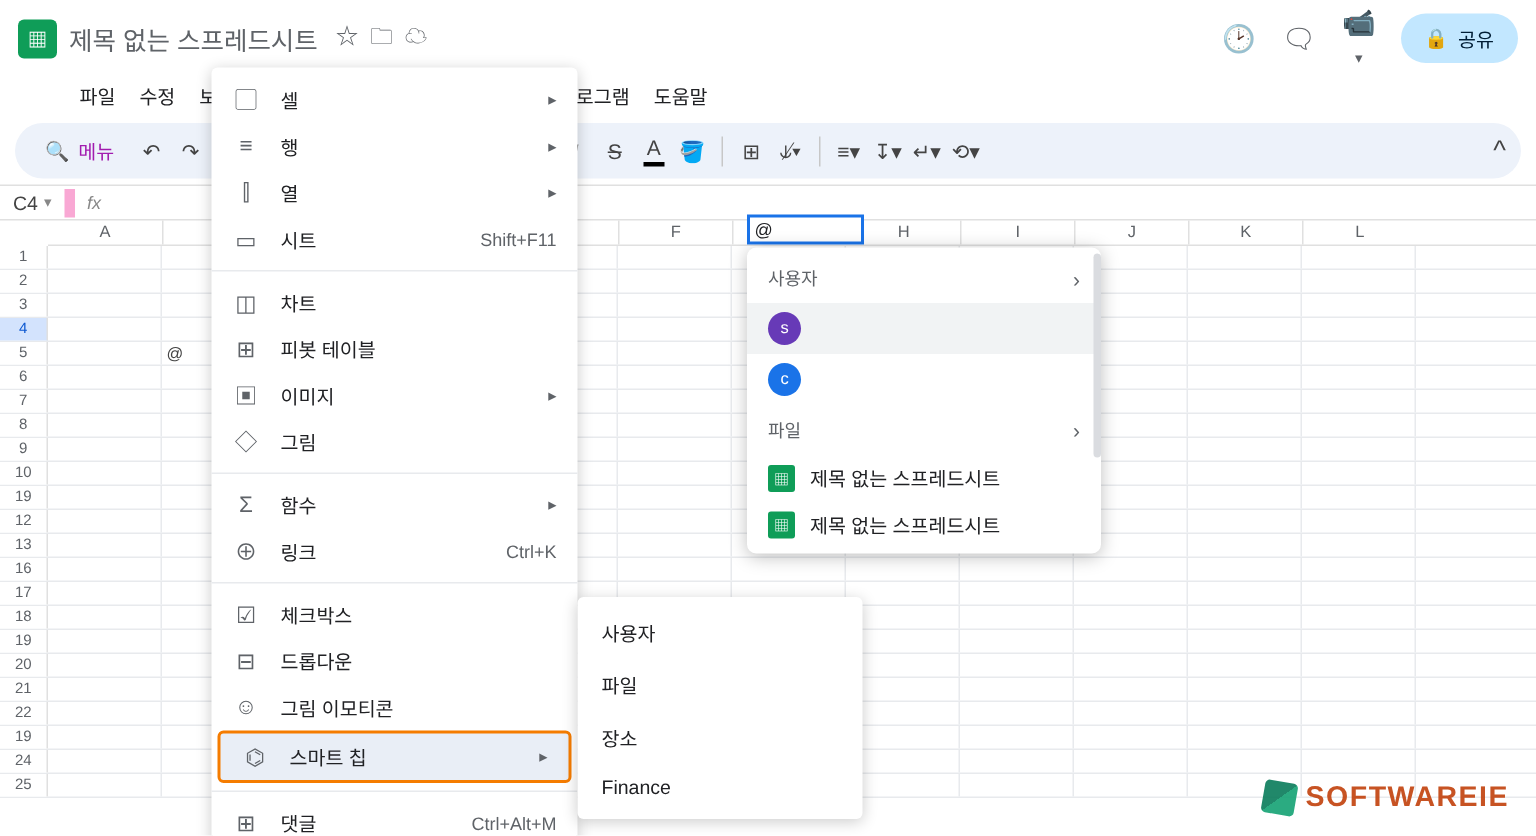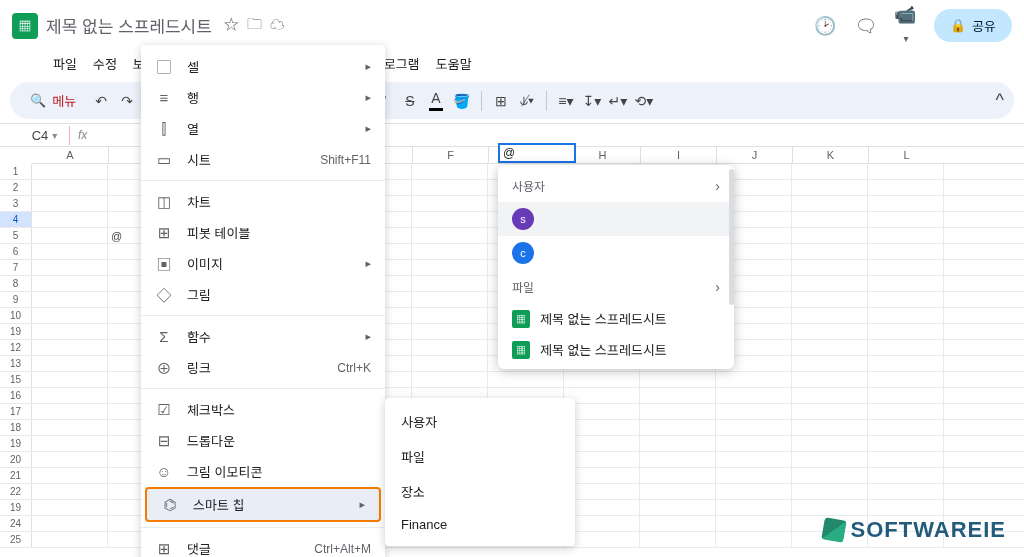--- a/index.html
+++ b/index.html
@@ -26,21 +26,21 @@
 .search-pill { display: flex; align-items: center; gap: 6px; padding: 4px 10px; }
 .tool-icon { width: 22px; height: 22px; display: flex; align-items: center; justify-content: center; color: #444; font-size: 14px; }
 .tool-sep { width: 1px; height: 20px; background: #c7c7c7; margin: 0 4px; }
 .font-select { padding: 3px 8px; color: #444; display: flex; align-items: center; gap: 4px; }
 .fontsize-box { border: 1px solid #747775; border-radius: 4px; padding: 1px 8px; font-size: 13px; }
 .color-swatch { width: 14px; height: 3px; background: #000; margin-top: 2px; }
 .toolbar-end { margin-left: auto; font-size: 18px; color: #444; }
 
 
 .formula-bar { display: flex; align-items: center; border-top: 1px solid #e0e0e0; border-bottom: 1px solid #e0e0e0; height: 24px; }
-.cell-name { width: 50px; text-align: center; font-size: 13px; color: #444; border-right: 1px solid #f9a8d4; padding: 2px; display: flex; align-items: center; justify-content: center; gap: 4px; margin-left: 20px; }
+.cell-name { width: 50px; text-align: center; font-size: 13px; color: #444; border-right: 7px solid #f9a8d4; padding: 2px; display: flex; align-items: center; justify-content: center; gap: 4px; }
 .fx { font-style: italic; color: #888; padding: 0 8px; font-size: 12px; }
 
 
 .grid { position: relative; }
 .col-headers { display: flex; margin-left: 32px; border-bottom: 1px solid #e0e0e0; }
 .col-h { width: 76px; text-align: center; font-size: 11px; color: #5f6368; border-left: 1px solid #e0e0e0; padding: 2px 0; }
 .col-h:first-child { border-left: none; }
 .rows { }
 .row { display: flex; height: 16px; border-bottom: 1px solid #e8eaed; }
 .row-h { width: 32px; text-align: center; font-size: 10px; color: #5f6368; border-right: 1px solid #e0e0e0; background: #fff; display: flex; align-items: center; justify-content: center; }
@@ -70,21 +70,21 @@
 .popup-head { display: flex; align-items: center; justify-content: space-between; padding: 8px 14px; font-size: 12px; color: #5f6368; }
 .popup-head .chev { font-size: 14px; }
 .popup-row { display: flex; align-items: center; gap: 10px; padding: 6px 14px; font-size: 13px; cursor: pointer; }
 .popup-row.hover { background: #f1f3f4; }
 .avatar { width: 22px; height: 22px; border-radius: 50%; color: #fff; display: flex; align-items: center; justify-content: center; font-size: 11px; text-transform: lowercase; }
 .avatar.purple { background: #673ab7; }
 .avatar.blue { background: #1a73e8; }
 .file-icon-green { width: 18px; height: 18px; background: #0f9d58; border-radius: 2px; display: flex; align-items: center; justify-content: center; color: #fff; font-size: 10px; }
 
 
-.watermark { position: absolute; right: 18px; bottom: 14px; display: flex; align-items: center; gap: 6px; color: #0c4a6e; opacity: .9; font-weight: bold; font-size: 22px; letter-spacing: 1px; z-index: 5; }
+.watermark { position: absolute; right: 18px; bottom: 14px; display: flex; align-items: center; gap: 6px; color: #c2410c; opacity: .9; font-weight: bold; font-size: 19px; letter-spacing: 1px; z-index: 5; }
 .watermark .wlogo { width: 22px; height: 22px; background: linear-gradient(135deg, #0a7c5a 50%, #15a374 50%); border-radius: 3px; transform: rotate(10deg); }
 </style>
 </head>
 <body>
 
 <div class="titlebar">
   <div class="app-logo">▦</div>
   <div>
     <div style="display:flex;align-items:center;gap:6px;">
       <span class="title-text">제목 없는 스프레드시트</span>
@@ -114,21 +114,21 @@
   <span class="m">서식</span>
   <span class="m">데이터</span>
   <span class="m">도구</span>
   <span class="m">확장 프로그램</span>
   <span class="m">도움말</span>
 </div>
 
 <div class="toolbar">
   <div class="search-pill">
     <span>🔍</span>
-    <span style="color:#b91c1c;">메뉴</span>
+    <span style="color:#a21caf;">메뉴</span>
   </div>
   <div class="tool-icon">↶</div>
   <div class="tool-icon">↷</div>
   <div class="tool-sep"></div>
   <div class="font-select"><span>기본값...</span> ▾</div>
   <div class="tool-sep"></div>
   <div class="tool-icon">−</div>
   <div class="fontsize-box">10</div>
   <div class="tool-icon">+</div>
   <div class="tool-sep"></div>
@@ -373,35 +373,20 @@
         <div class="cell"></div>
         <div class="cell"></div>
         <div class="cell"></div>
         <div class="cell"></div>
         <div class="cell"></div>
         <div class="cell"></div>
         <div class="cell"></div>
         <div class="cell"></div>
       </div>
       <div class="row">
-        <div class="row-h">15</div>
-        <div class="cell"></div>
-        <div class="cell"></div>
-        <div class="cell"></div>
-        <div class="cell"></div>
-        <div class="cell"></div>
-        <div class="cell"></div>
-        <div class="cell"></div>
-        <div class="cell"></div>
-        <div class="cell"></div>
-        <div class="cell"></div>
-        <div class="cell"></div>
-        <div class="cell"></div>
-      </div>
-      <div class="row">
         <div class="row-h">16</div>
         <div class="cell"></div>
         <div class="cell"></div>
         <div class="cell"></div>
         <div class="cell"></div>
         <div class="cell"></div>
         <div class="cell"></div>
         <div class="cell"></div>
         <div class="cell"></div>
         <div class="cell"></div>

